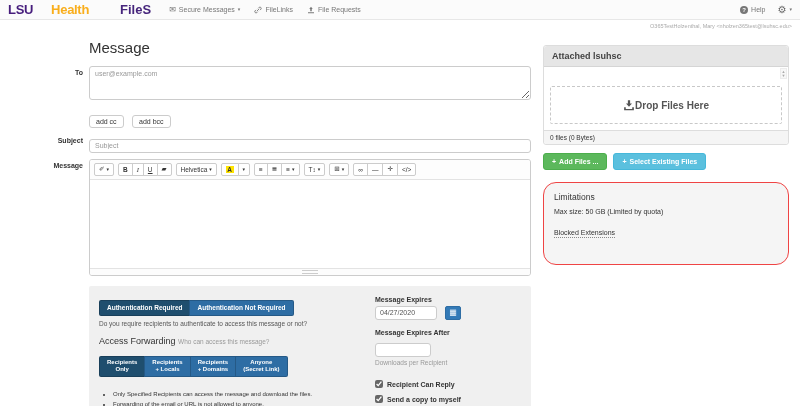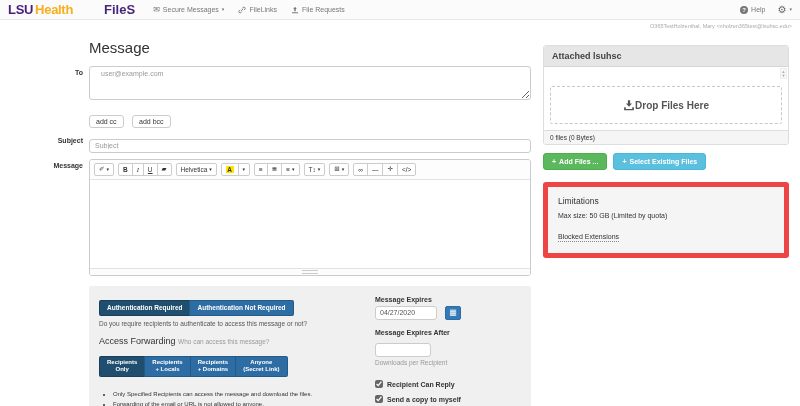--- a/index.html
+++ b/index.html
@@ -11,21 +11,21 @@
   button { font-family: inherit; cursor: pointer; }
   input, textarea { font-family: inherit; outline: none; }
 
   
   .navbar {
     height: 20px; display: flex; align-items: center;
     background: #fbfbfb; border-bottom: 1px solid #e7e7e7; padding: 0 8px;
   }
   .logo { display: flex; align-items: baseline; font-weight: bold; font-size: 13px; letter-spacing: -0.3px; cursor: pointer; }
   .logo .lsu { color: var(--lsu_purple); }
-  .logo .health { color: var(--lsu_gold); margin-left: 2px; }
+  .logo .health { color: var(--lsu_gold); margin-left: 18px; }
   .brand { font-size: 13px; font-weight: bold; color: var(--brand_purple); margin-left: 31px; cursor: pointer; }
   .nav-items { display: flex; gap: 14px; margin-left: 18px; align-items: center; }
   .nav-item { display: inline-flex; align-items: center; gap: 3px; font-size: 7px; color: #777; text-decoration: none; cursor: pointer; }
   .nav-ico { font-size: 8px; color: #777; }
   .caret { font-size: 5px; color: inherit; line-height: 1; }
   .svg-ico { display: inline-block; }
   .nav-right { margin-left: auto; display: flex; gap: 12px; align-items: center; }
   .help-circle {
     width: 8px; height: 8px; border-radius: 50%; background: #777; color: #fff;
     font-size: 6px; font-weight: bold; display: inline-flex; align-items: center; justify-content: center;
@@ -40,21 +40,21 @@
   .right-col { width: 246px; flex: none; padding-top: 12px; }
 
   .page-title { font-size: 15px; font-weight: 400; color: #333; margin: 6px 0 10px 54px; }
 
   .form-row { display: flex; margin-bottom: 6px; }
   .form-label { width: 54px; flex: none; text-align: right; padding: 3px 6px 0 0; font-size: 7px; font-weight: bold; color: #333; }
   .form-field { flex: 1; min-width: 0; }
 
   .to-textarea {
     width: 100%; height: 34px; border: 1px solid #ccc; border-radius: 3px;
-    font-size: 7px; padding: 3px 11px; resize: vertical; color: #555;
+    font-size: 7px; padding: 3px 5px; resize: vertical; color: #555;
   }
   textarea::placeholder, input::placeholder { color: #999; }
 
   .small-btn {
     font-size: 7px; padding: 2px 6px; border: 1px solid #ccc; background: #fff;
     border-radius: 3px; margin-right: 4px; color: #333;
   }
 
   .subject-input { width: 100%; height: 14px; border: 1px solid #ccc; border-radius: 3px; font-size: 7px; padding: 2px 5px; color: #555; }
 
@@ -134,21 +134,21 @@
 
   .attach-btn-row { display: flex; gap: 6px; margin: 2px 0 12px; }
   .attach-btn {
     color: #fff; font-size: 7px; padding: 4px 8px; border-radius: 3px; border: 1px solid transparent;
     display: inline-flex; gap: 3px; align-items: center; font-weight: bold;
   }
   .btn-green { background: var(--green); border-color: #4cae4c; }
   .btn-cyan { background: var(--cyan); border-color: #46b8da; }
   .plus-ico { font-weight: bold; }
 
-  .lim-panel { background: #f5f5f5; border: 5px solid #ef4444; border-radius: 3px; padding: 9px 10px 10px; }
+  .lim-panel { background: #f5f5f5; border: 1px solid #ef4444; border-radius: 13px; padding: 9px 10px 25px; }
   .lim-title { font-size: 8.5px; color: #333; margin-bottom: 6px; font-weight: 400; }
   .lim-size { font-size: 7px; color: #333; margin-bottom: 6px; }
   .lim-link { font-size: 7px; color: #333; border-bottom: 1px dotted #888; display: inline-block; padding-bottom: 1px; cursor: pointer; }
 </style>
 </head>
 <body>
 
 <header class="navbar">
   <div class="logo">
     <span class="lsu">LSU</span>

